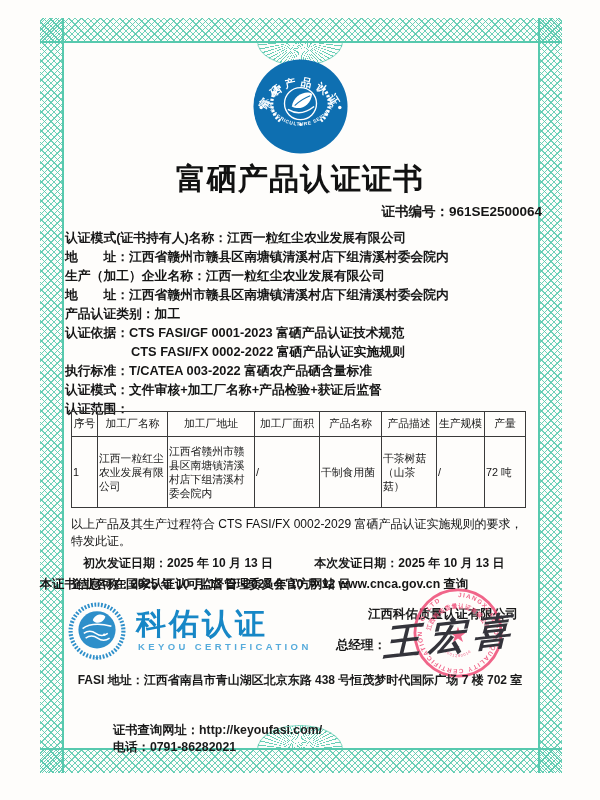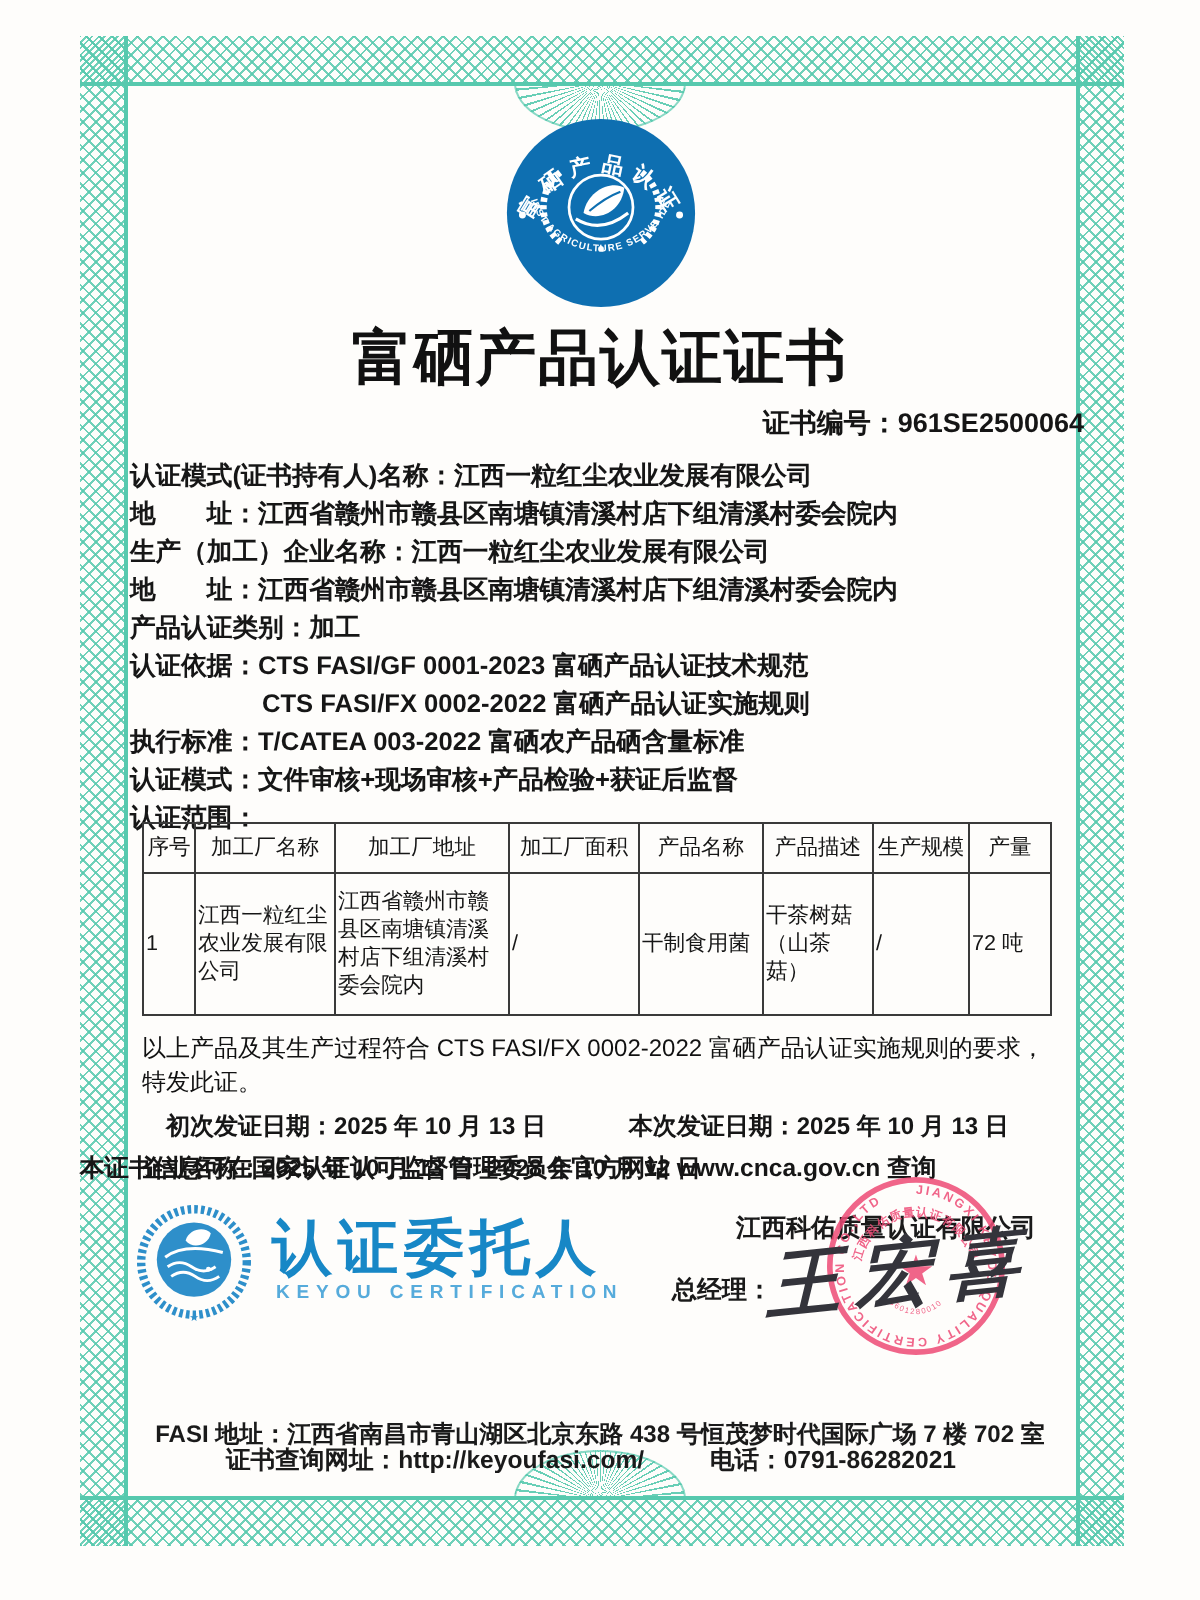--- a/index.html
+++ b/index.html
@@ -36,22 +36,22 @@
   .dates .grp1{display:inline-block;width:228px;margin-left:12px;}
   .valid{margin-top:4px;}
   .notice{position:absolute;left:0;top:576px;width:508px;text-align:center;font-size:12.3px;font-weight:bold;color:#161616;}
   .keyou-logo{position:absolute;left:67px;top:601px;width:60px;height:60px;}
   .keyou-cn{position:absolute;left:136px;top:604px;font-size:30px;font-weight:bold;color:#1787c6;letter-spacing:3px;}
   .keyou-en{position:absolute;left:138px;top:641px;font-size:9.5px;font-weight:bold;color:#56abdb;letter-spacing:3.4px;}
   .issuer-co{position:absolute;left:368px;top:606px;font-size:12.5px;font-weight:bold;color:#1a1a1a;}
   .role{position:absolute;left:336px;top:637px;font-size:12.5px;font-weight:bold;color:#1a1a1a;}
   .stamp{position:absolute;left:411px;top:586px;width:94px;height:94px;opacity:.85;}
   .sig{position:absolute;left:383px;top:612px;font-size:37px;color:#34343b;font-family:"DejaVu Serif","Liberation Serif",serif;font-style:italic;font-weight:bold;transform:rotate(-6deg) skewX(-6deg);letter-spacing:8px;white-space:nowrap;}
-  .fasi{position:absolute;left:0;top:709px;width:600px;text-align:center;font-size:12px;font-weight:bold;color:#1a1a1a;}
-  .query{position:absolute;left:113px;top:722px;width:365px;display:flex;justify-content:space-between;font-size:12.3px;font-weight:bold;color:#1a1a1a;}
+  .fasi{position:absolute;left:0;top:672px;width:600px;text-align:center;font-size:12px;font-weight:bold;color:#1a1a1a;}
+  .query{position:absolute;left:113px;top:722px;width:365px;display:flex;justify-content:space-between;font-size:12.3px;font-weight:bold;color:#1a1a1a;flex-direction:column;}
 </style>
 </head>
 <body>
 
 <div class="page">
 
   <div class="strip h top"></div>
   <div class="strip h bottom"></div>
   <div class="strip v left"></div>
   <div class="strip v right"></div>
@@ -87,21 +87,21 @@
 
   <div class="fields">
     <div class="fline"><span>认证模式(证书持有人)名称：</span><span>江西一粒红尘农业发展有限公司</span></div>
     <div class="fline"><span>地　　址：</span><span>江西省赣州市赣县区南塘镇清溪村店下组清溪村委会院内</span></div>
     <div class="fline"><span>生产（加工）企业名称：</span><span>江西一粒红尘农业发展有限公司</span></div>
     <div class="fline"><span>地　　址：</span><span>江西省赣州市赣县区南塘镇清溪村店下组清溪村委会院内</span></div>
     <div class="fline"><span>产品认证类别：</span><span>加工</span></div>
     <div class="fline"><span>认证依据：</span><span>CTS FASI/GF 0001-2023 富硒产品认证技术规范</span></div>
     <div class="fline"><span class="ind"></span><span>CTS FASI/FX 0002-2022 富硒产品认证实施规则</span></div>
     <div class="fline"><span>执行标准：</span><span>T/CATEA 003-2022 富硒农产品硒含量标准</span></div>
-    <div class="fline"><span>认证模式：</span><span>文件审核+现场审核+产品检验+获证后监督</span></div>
+    <div class="fline"><span>认证模式：</span><span>文件审核+加工厂名称+产品检验+获证后监督</span></div>
     <div class="fline"><span>认证范围：</span></div>
   </div>
 
   <table class="scope">
     <colgroup>
       <col style="width:26px">
         <col style="width:70px">
         <col style="width:87px">
         <col style="width:65px">
       <col style="width:62px">
@@ -129,41 +129,41 @@
         <td>/</td>
         <td>干制食用菌</td>
         <td>干茶树菇（山茶菇）</td>
         <td>/</td>
         <td>72 吨</td>
       </tr>
     </tbody>
   </table>
 
   <div class="stmts">
-    <div class="stmt1">以上产品及其生产过程符合 CTS FASI/FX 0002-2022 富硒产品认证实施规则的要求，特发此证。</div>
+    <div class="stmt1">以上产品及其生产过程符合 CTS FASI/FX 0002-2029 富硒产品认证实施规则的要求，特发此证。</div>
     <div class="dates">
       <span class="grp1"><span>初次发证日期：</span><span>2025 年 10 月 13 日</span></span>
       <span><span>本次发证日期：</span><span>2025 年 10 月 13 日</span></span>
     </div>
     <div class="valid"><span>企业名称：</span><span>2025 年 10 月 13 日 -2028 年 10 月 12 日</span></div>
   </div>
 
   <div class="notice">本证书信息可在国家认证认可监督管理委员会官方网站 www.cnca.gov.cn 查询</div>
 
   <svg class="keyou-logo" viewBox="0 0 100 100">
     <circle cx="50" cy="50" r="44" fill="none" stroke="#2e8fca" stroke-width="7" stroke-dasharray="3 2.6"></circle>
     <circle cx="50" cy="48" r="31" fill="#2e8fca"></circle>
     <path d="M43,32 C46,22 59,20 64,26 C62,36 49,40 43,32 Z" fill="#ffffff"></path>
     <path d="M26,46 Q42,34 74,42" stroke="#ffffff" stroke-width="2.6" fill="none"></path>
     <path d="M28,54 Q38,47 48,54 T68,54" stroke="#ffffff" stroke-width="2.4" fill="none"></path>
     <path d="M31,62 Q41,55 51,62 T71,62" stroke="#ffffff" stroke-width="2.4" fill="none"></path>
     <circle cx="62" cy="56" r="2" fill="#ffffff"></circle>
     <text x="50" y="99" text-anchor="middle" font-size="9" fill="#2e8fca">★</text>
   </svg>
-  <div class="keyou-cn">认证委托人</div>
+  <div class="keyou-cn">科佑认证</div>
   <div class="keyou-en">KEYOU  CERTIFICATION</div>
 
   <div class="issuer-co">江西科佑质量认证有限公司</div>
   <div class="role">总经理：</div>
 
   <svg class="stamp" viewBox="0 0 120 120">
     <circle cx="60" cy="60" r="55" fill="none" stroke="#ee4b76" stroke-width="3.6"></circle>
     <path id="ringPath" d="M60,14 a46,46 0 1 1 -0.01,0" fill="none"></path>
     <text font-size="8" font-weight="bold" fill="#ee4b76" letter-spacing="1.6">
       <textPath href="#ringPath">JIANGXI KEYOU QUALITY CERTIFICATION CO.,LTD</textPath>

